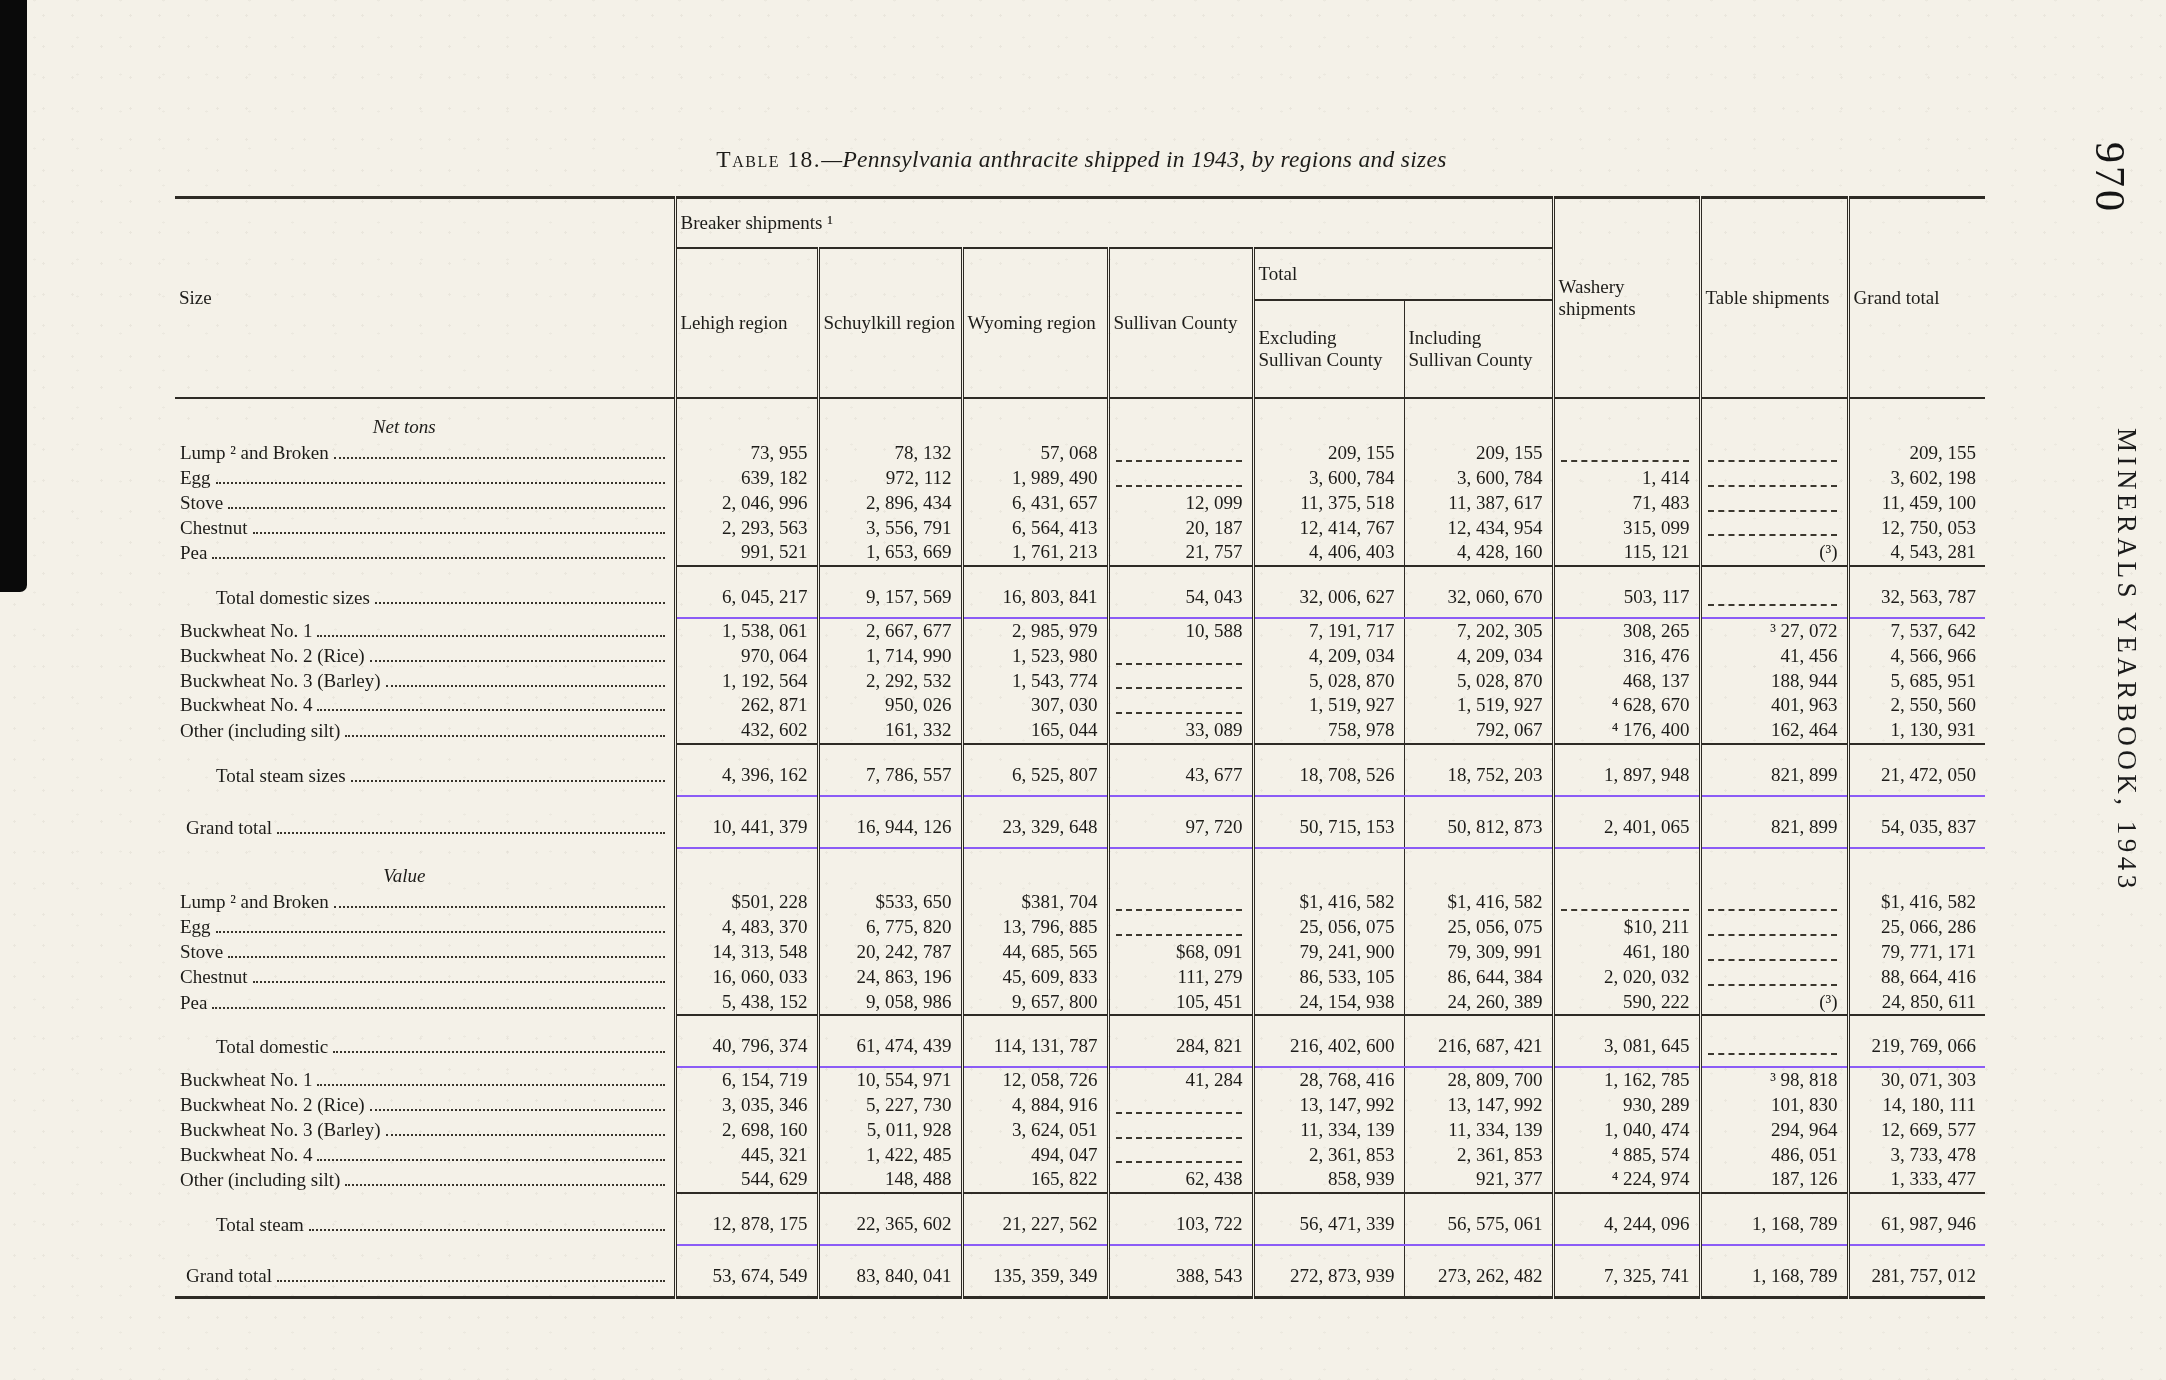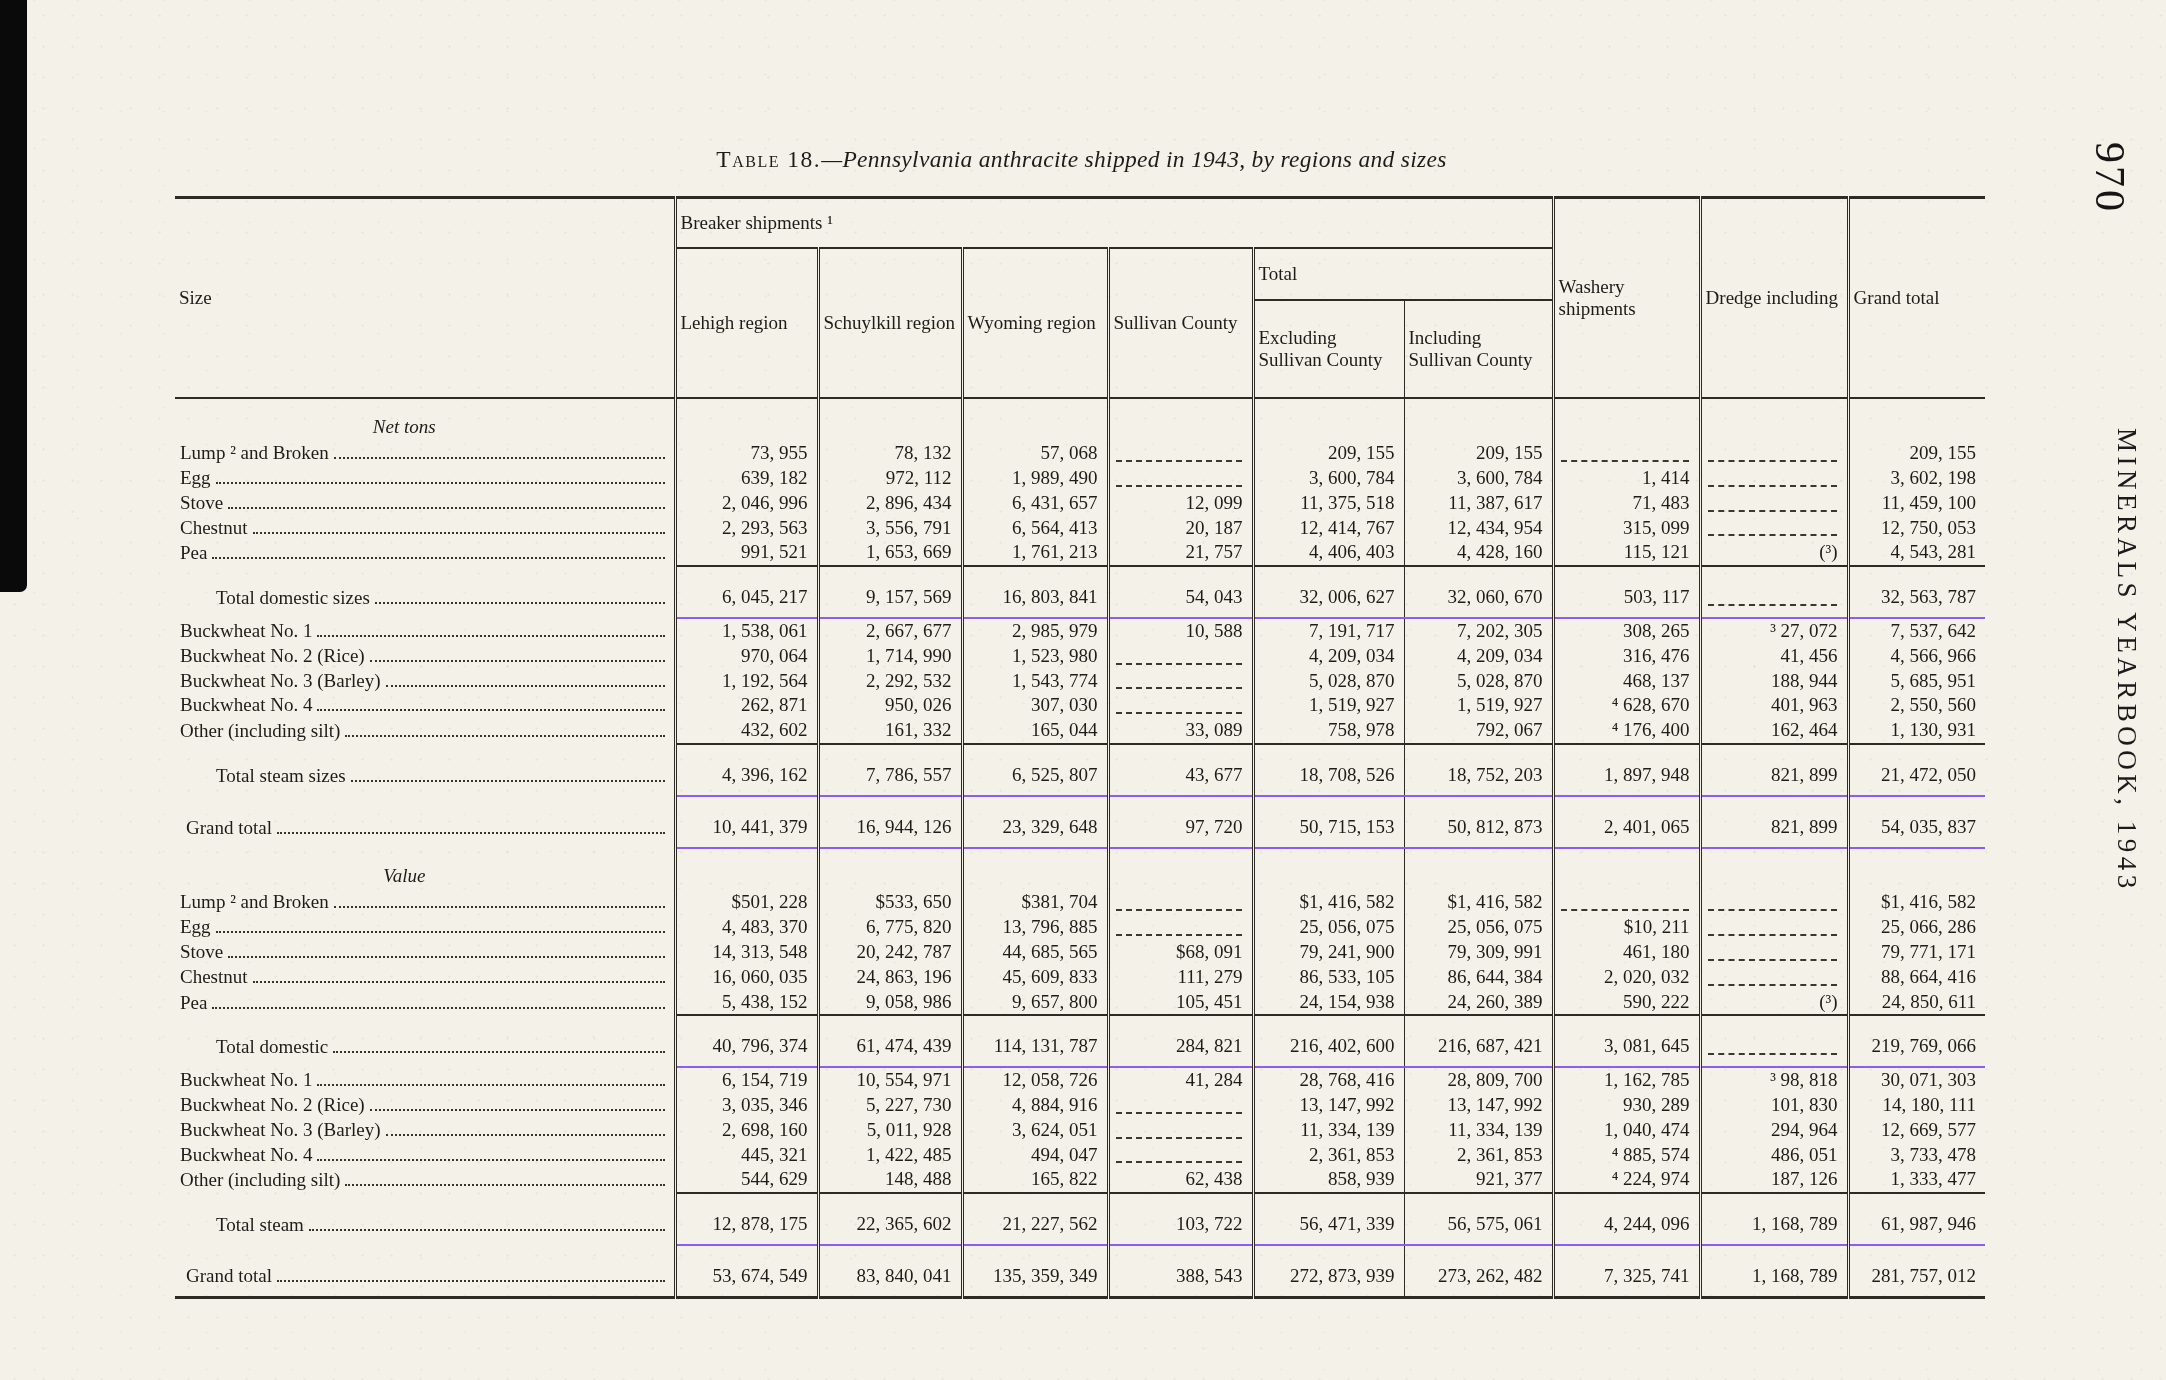--- a/index.html
+++ b/index.html
@@ -68,21 +68,21 @@
       <col style="width:149px">
       <col style="width:147px">
     <col style="width:148px">
       <col style="width:137px">
   </colgroup>
   <thead>
     <tr class="h1">
       <td rowspan="3" class="hb">Size</td>
       <td colspan="6" class="bd gb">Breaker shipments ¹</td>
       <td rowspan="3" class="bd hb">Washery shipments</td>
-      <td rowspan="3" class="bd hb">Dredge including</td>
+      <td rowspan="3" class="bd hb">Table shipments</td>
       <td rowspan="3" class="bd hb">Grand total</td>
     </tr>
     <tr class="h2">
       <td rowspan="2" class="bd hb">Lehigh region</td>
       <td rowspan="2" class="bd hb">Schuylkill region</td>
       <td rowspan="2" class="bd hb">Wyoming region</td>
       <td rowspan="2" class="bd hb">Sullivan County</td>
       <td colspan="2" class="bd gb">Total</td>
     </tr>
     <tr class="h3">
@@ -421,21 +421,21 @@
         </td>
         <td class="num col8 bd">79, 771, 171</td>
       </tr>
       <tr class="data-row">
         <td class="size-cell">
           <span class="label-wrap">
             <span class="lbl">Chestnut</span>
             <span class="leader"></span>
           </span>
         </td>
-        <td class="num col0 bd">16, 060, 035</td>
+        <td class="num col0 bd">16, 060, 033</td>
         <td class="num col1 bd">24, 863, 196</td>
         <td class="num col2 bd">45, 609, 833</td>
         <td class="num col3 bd">111, 279</td>
         <td class="num col4 bd">86, 533, 105</td>
         <td class="num col5 bs">86, 644, 384</td>
         <td class="num col6 bd">2, 020, 032</td>
         <td class="num col7 bd">
           <span class="dashes"></span>
         </td>
         <td class="num col8 bd">88, 664, 416</td>

